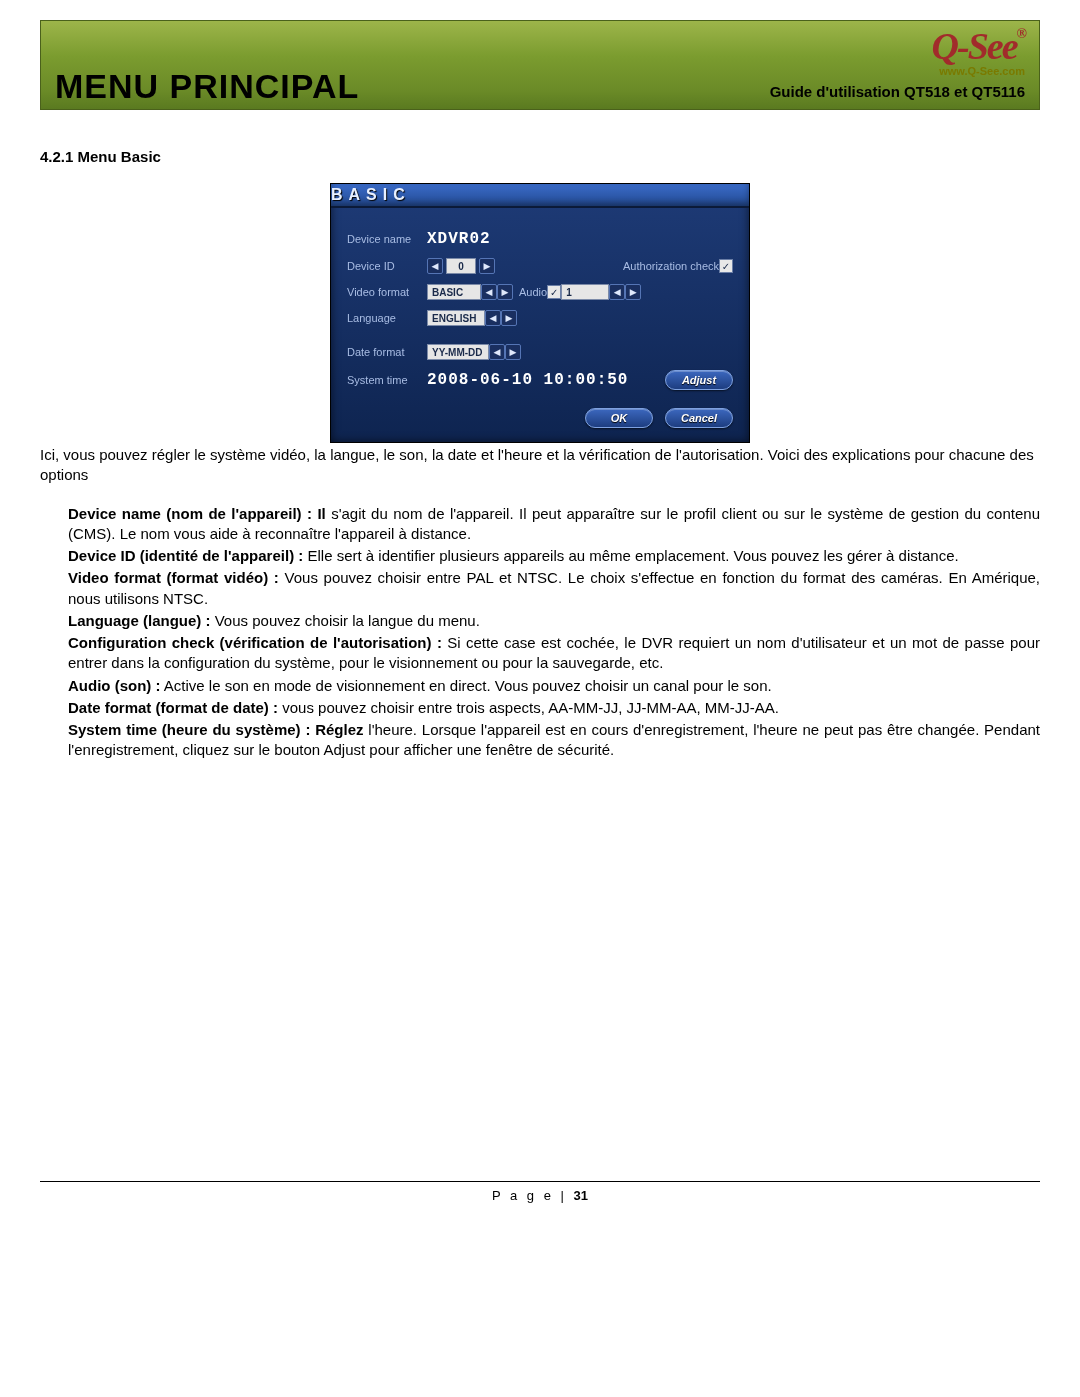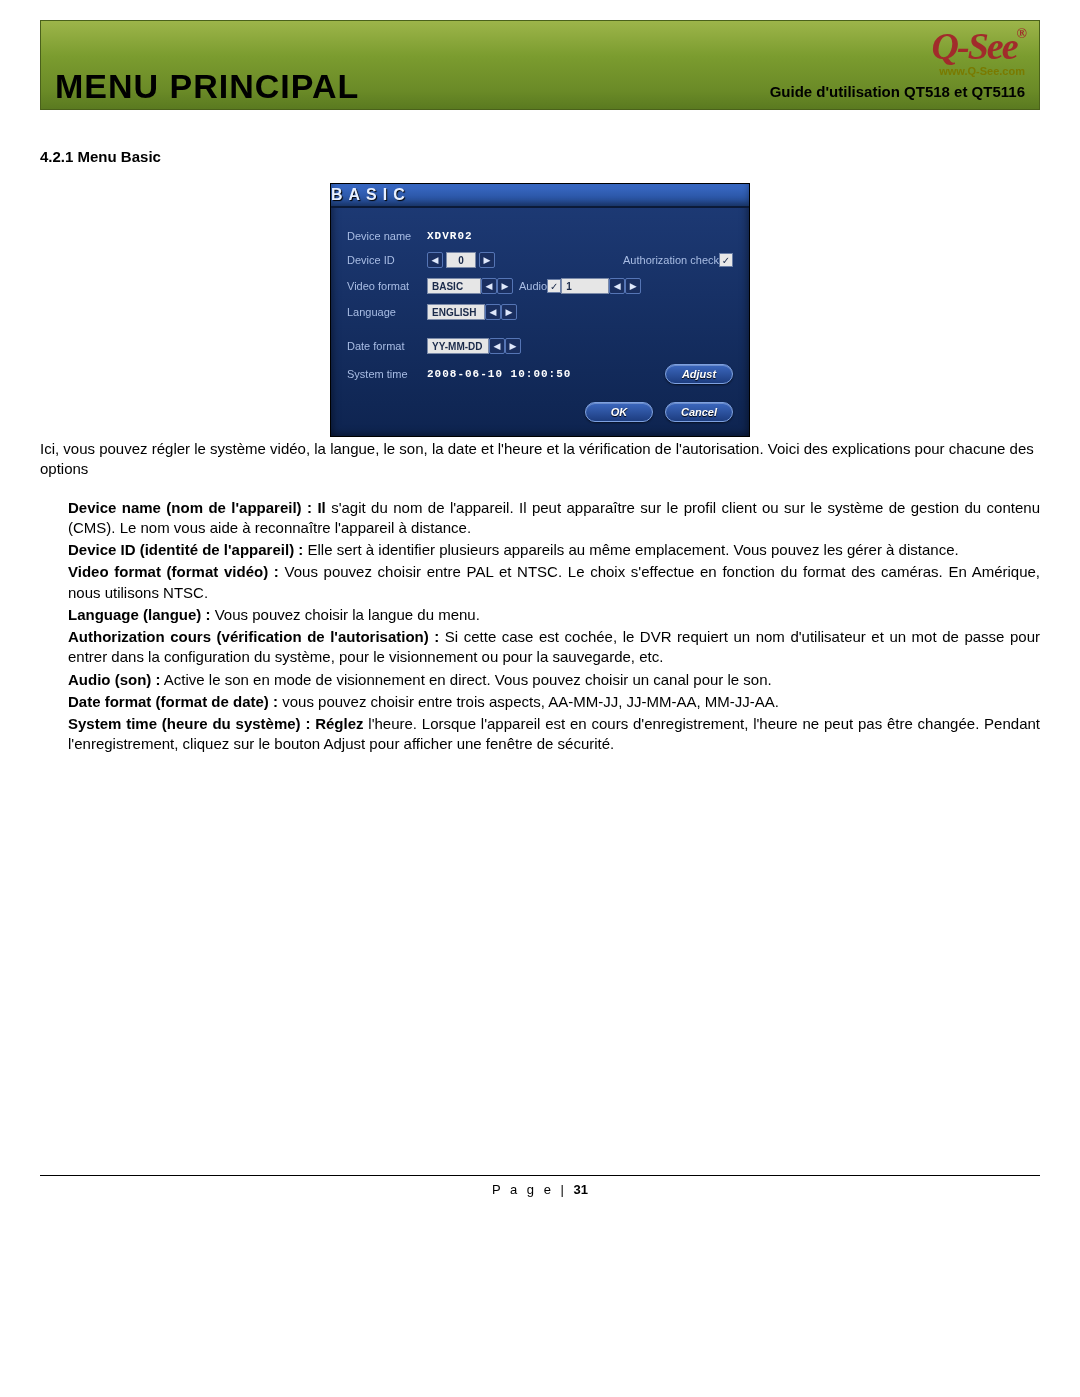--- a/index.html
+++ b/index.html
@@ -117,21 +117,21 @@
     font-size: 11px;
   }
   .dvr-label {
     width: 80px;
     color: #a9bde4;
   }
   .dvr-textval {
     font-family: 'Courier New', monospace;
     letter-spacing: 1px;
     color: #fff;
-    font-size: 11px;
+    font-size: 16px;
     font-weight: bold;
     text-align: right;
   }
   .dvr-field {
     display: inline-flex;
     align-items: center;
     background: #e6e6e6;
     border: 1px solid #7b8aa8;
     height: 16px;
     padding: 0 4px;
@@ -289,21 +289,21 @@
   </div>
 
 
   <p class="para">Ici, vous pouvez régler le système vidéo, la langue, le son, la date et l'heure et la vérification de l'autorisation. Voici des explications pour chacune des options</p>
 
   <div class="indent-block">
     <p class="para-justify"><b>Device name (nom de l'appareil) : Il</b><span> s'agit du nom de l'appareil. Il peut apparaître sur le profil client ou sur le système de gestion du contenu (CMS). Le nom vous aide à reconnaître l'appareil à distance.</span></p>
     <p class="para-justify"><b>Device ID (identité de l'appareil) :</b><span> Elle sert à identifier plusieurs appareils au même emplacement. Vous pouvez les gérer à distance.</span></p>
     <p class="para-justify"><b>Video format (format vidéo) :</b><span> Vous pouvez choisir entre PAL et NTSC. Le choix s'effectue en fonction du format des caméras. En Amérique, nous utilisons NTSC.</span></p>
     <p class="para-justify"><b>Language (langue) :</b><span> Vous pouvez choisir la langue du menu.</span></p>
-    <p class="para-justify"><b>Authorization cours (vérification de l'autorisation) :</b><span> Si cette case est cochée, le DVR requiert un nom d'utilisateur et un mot de passe pour entrer dans la configuration du système, pour le visionnement ou pour la sauvegarde, etc.</span></p>
+    <p class="para-justify"><b>Configuration check (vérification de l'autorisation) :</b><span> Si cette case est cochée, le DVR requiert un nom d'utilisateur et un mot de passe pour entrer dans la configuration du système, pour le visionnement ou pour la sauvegarde, etc.</span></p>
     <p class="para-justify"><b>Audio (son) :</b><span> Active le son en mode de visionnement en direct. Vous pouvez choisir un canal pour le son.</span></p>
     <p class="para-justify"><b>Date format (format de date) :</b><span> vous pouvez choisir entre trois aspects, AA-MM-JJ, JJ-MM-AA, MM-JJ-AA.</span></p>
     <p class="para-justify"><b>System time (heure du système) : Réglez</b><span> l'heure. Lorsque l'appareil est en cours d'enregistrement, l'heure ne peut pas être changée. Pendant l'enregistrement, cliquez sur le bouton Adjust pour afficher une fenêtre de sécurité.</span></p>
   </div>
 
 </div>
 
 <div class="page-footer">
   <span>P a g e  |</span>
   <b>31</b>

